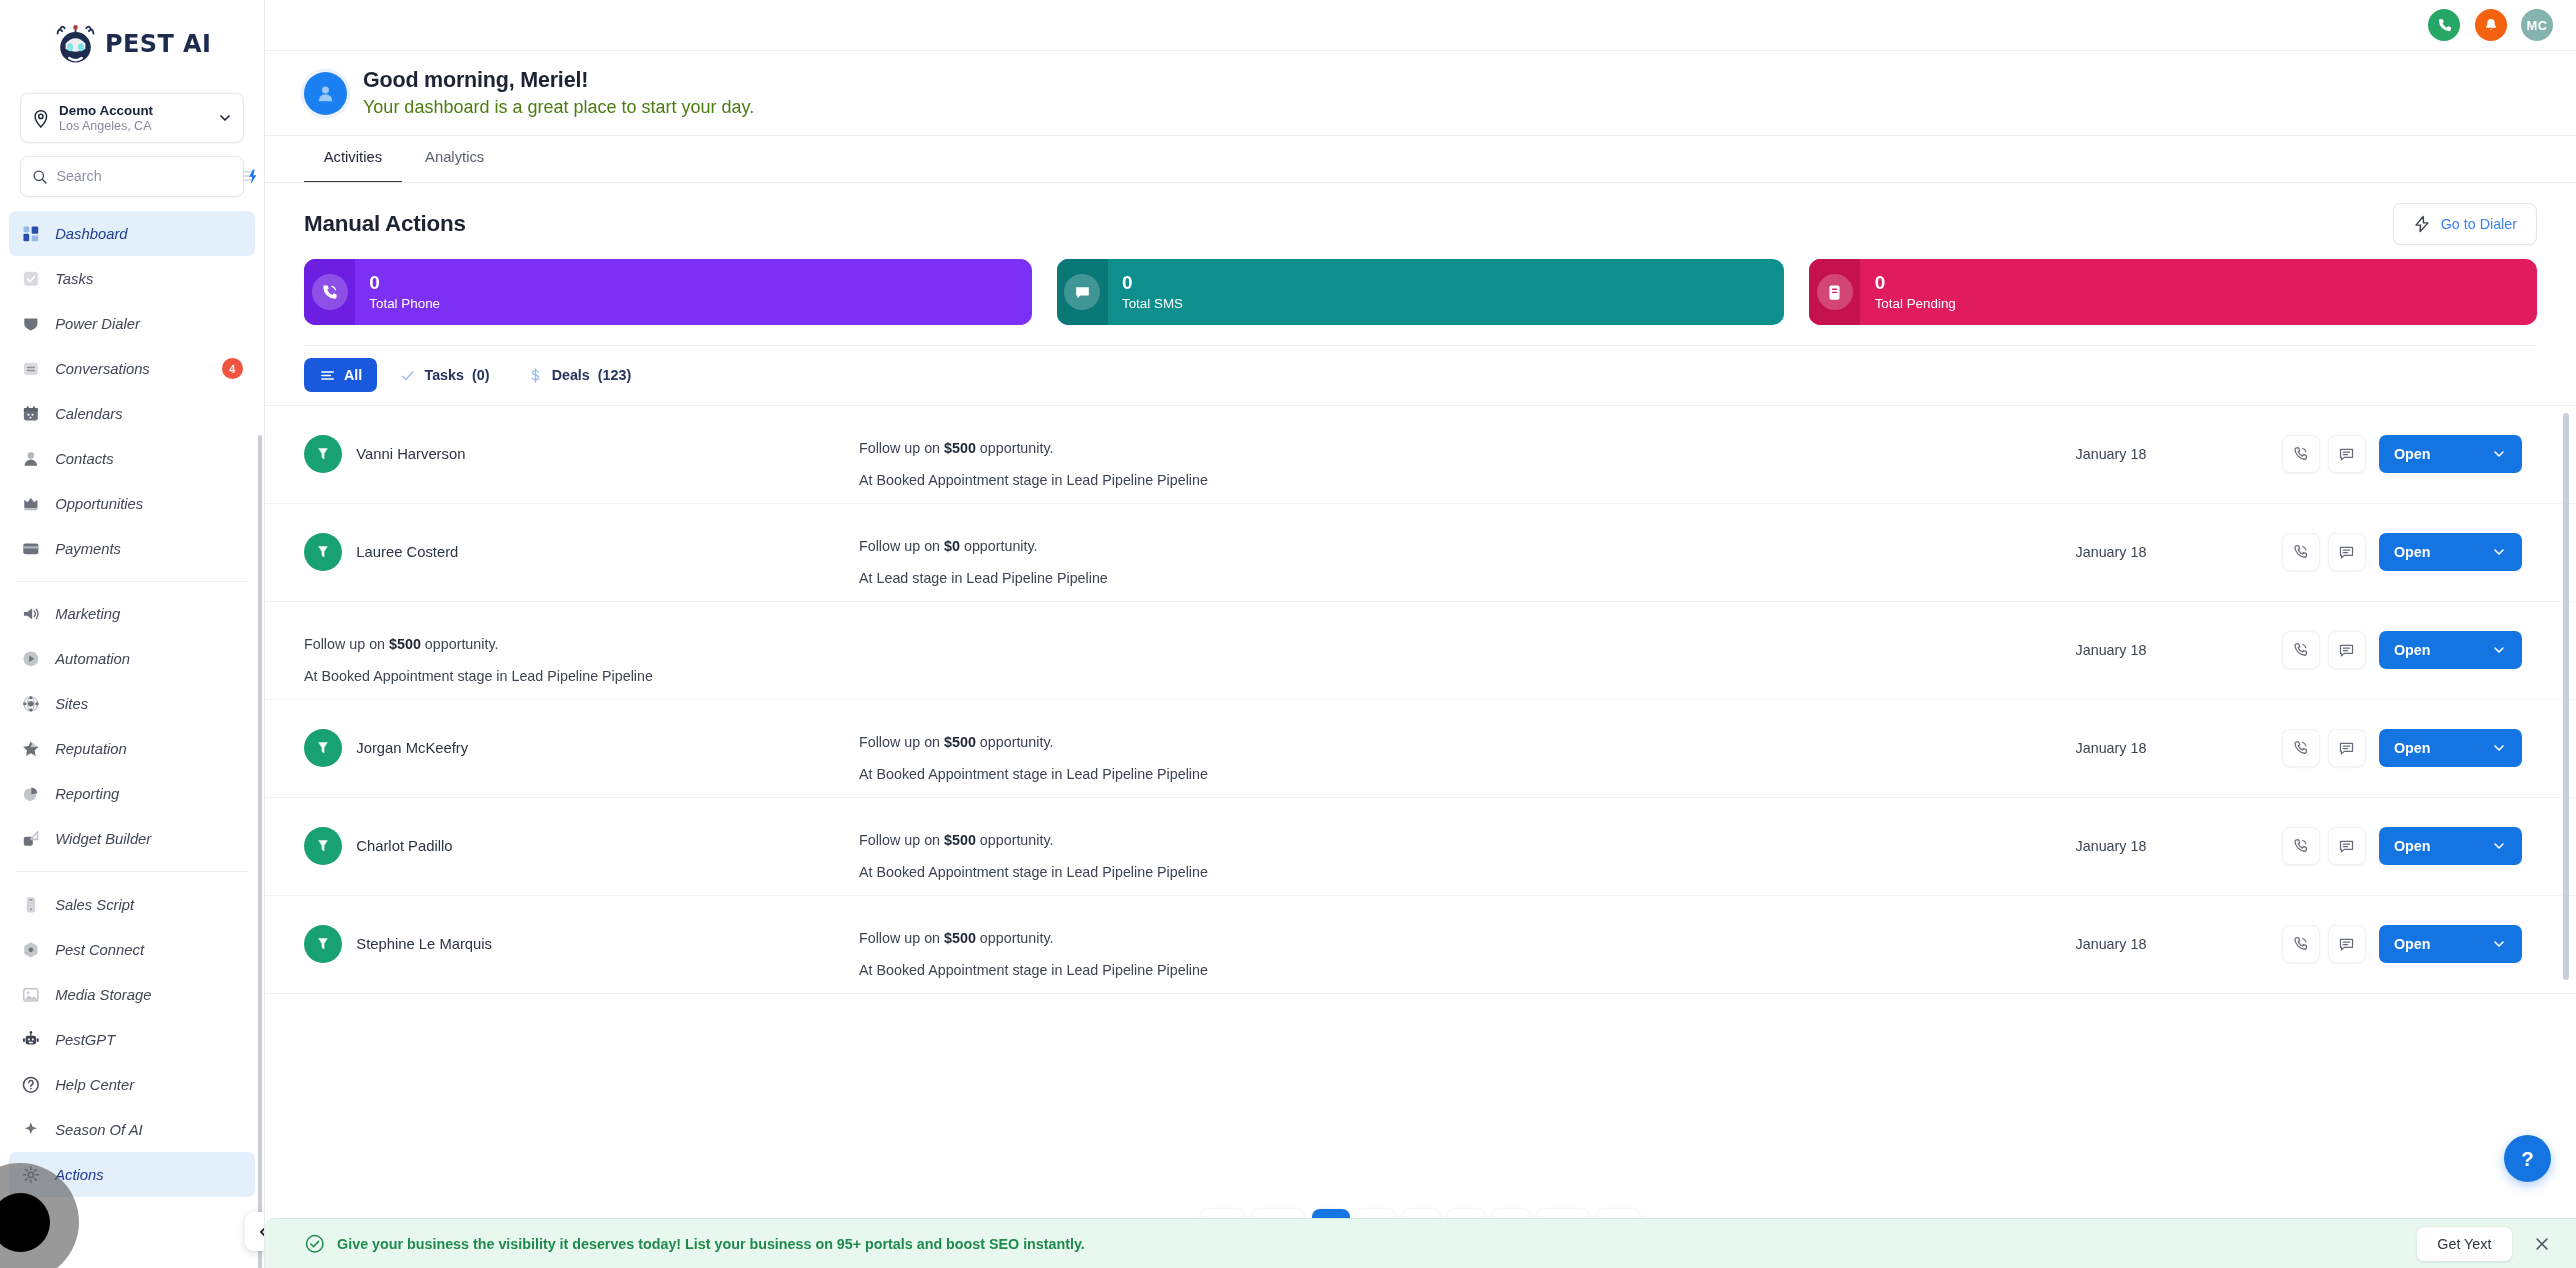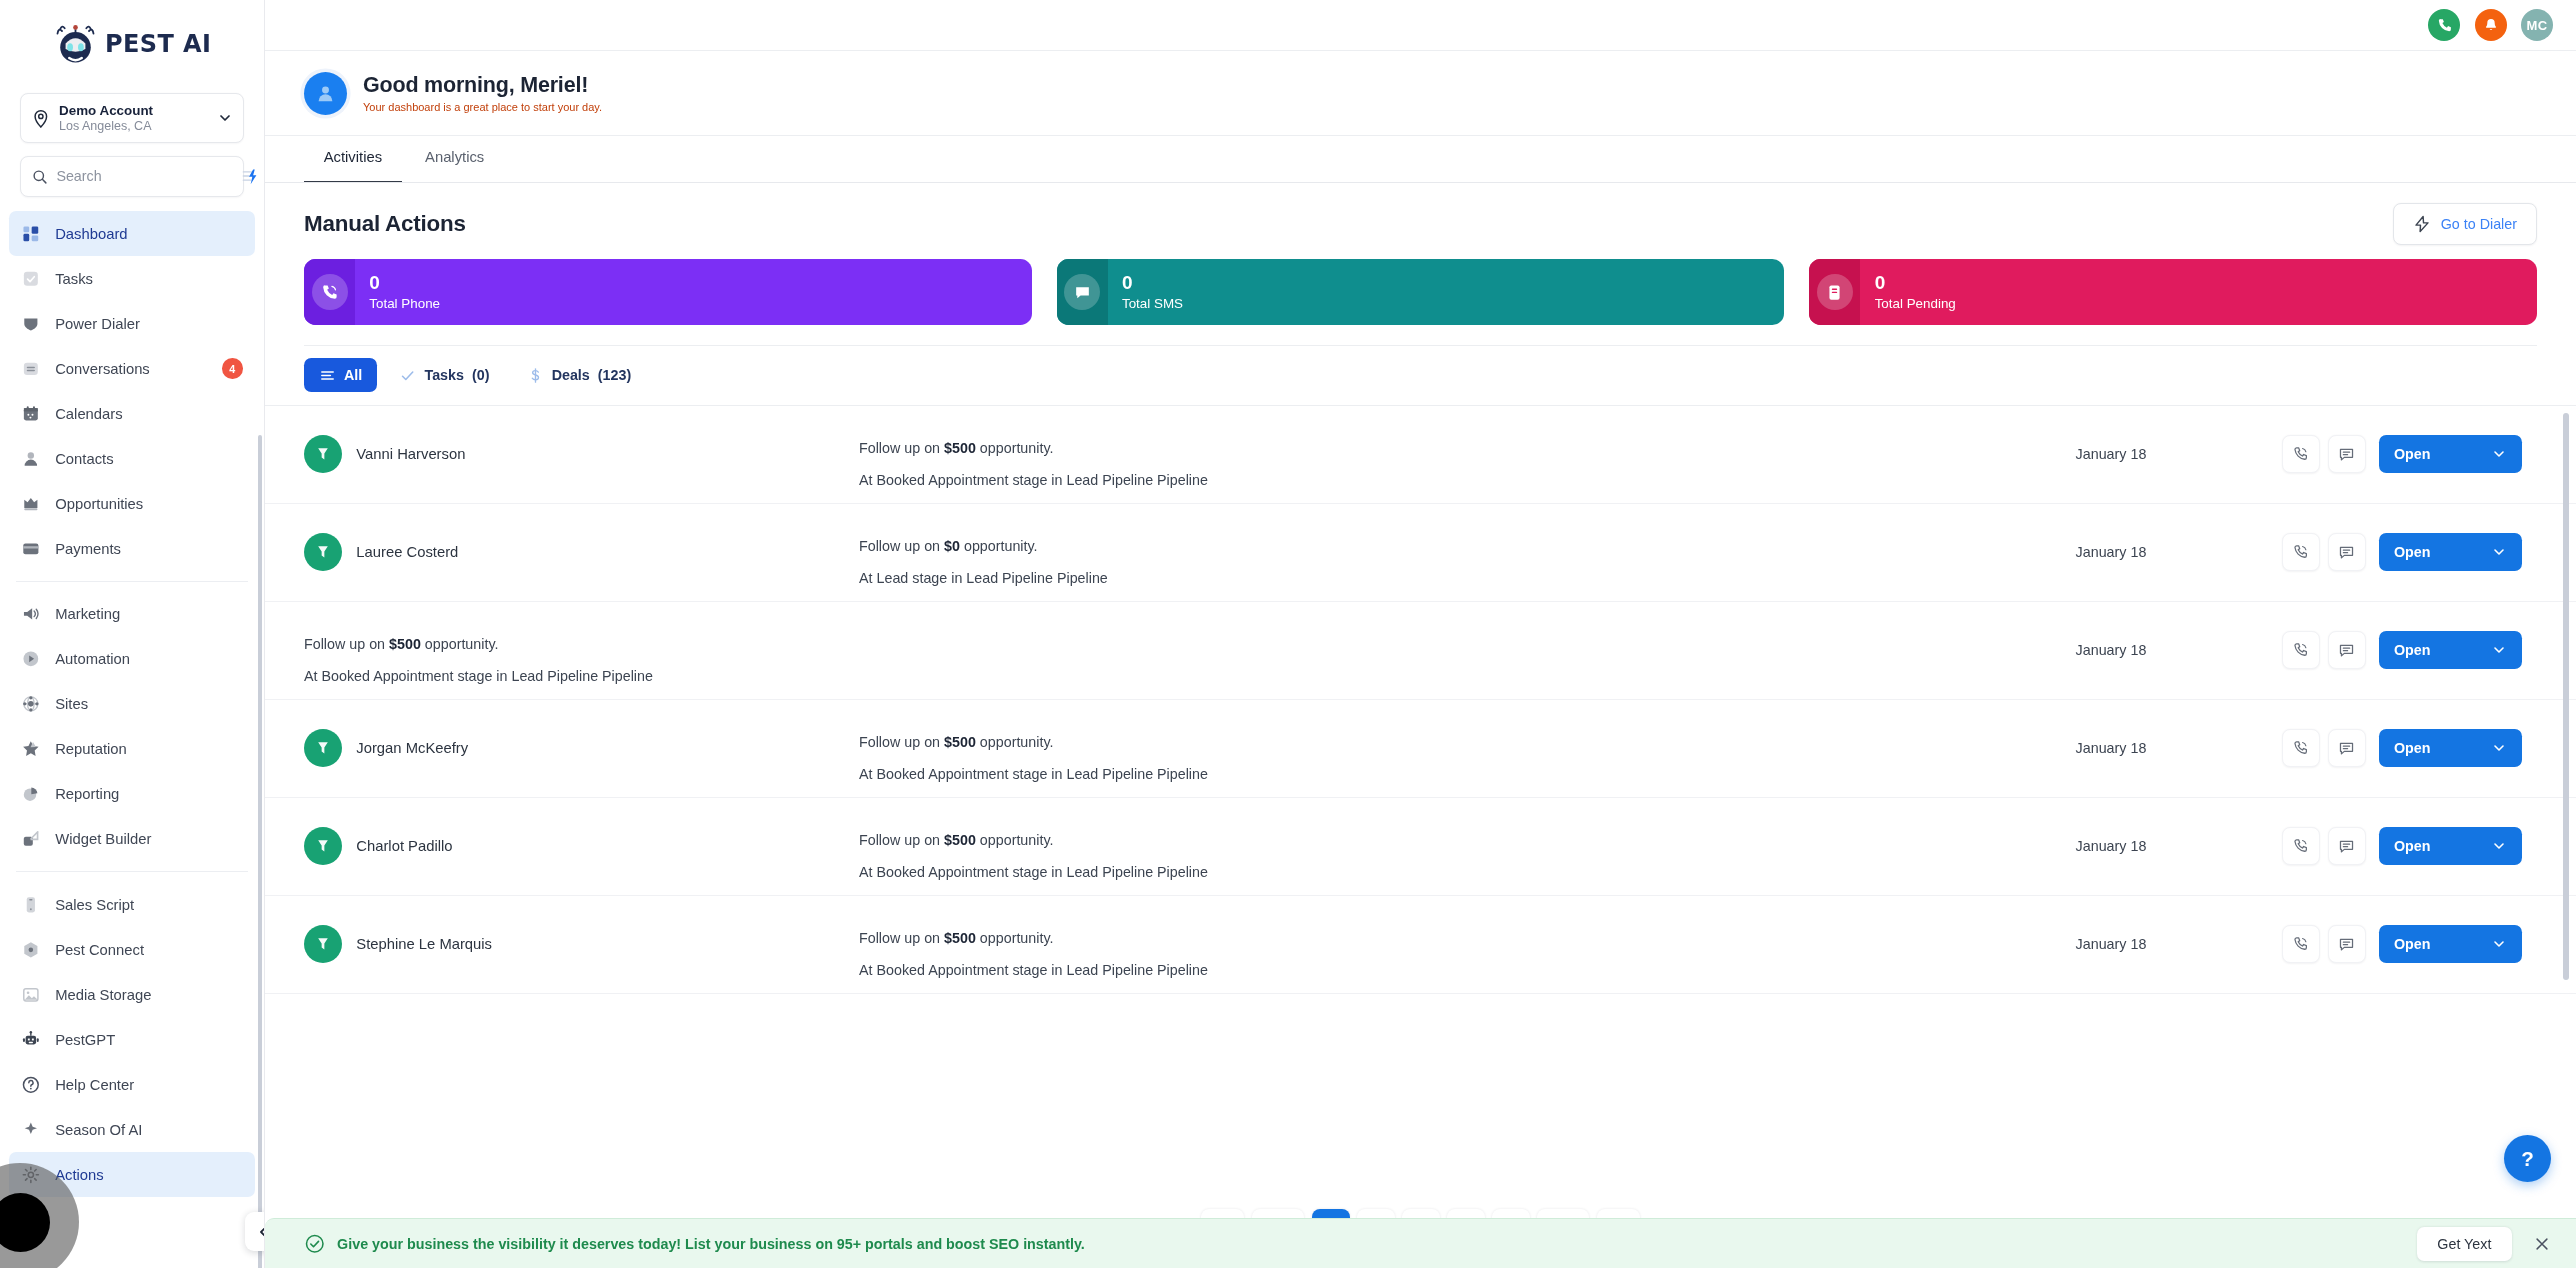--- a/index.html
+++ b/index.html
@@ -65,21 +65,21 @@
     padding-bottom: 9px;
   }
   .nav-item {
     height: 45px; display: flex; align-items: center;
     margin: 0 9px; padding: 0 10.7px; border-radius: 7.2px;
     cursor: pointer; position: relative;
   }
   .nav-item.active { background: #e4effc; }
   .nav-ic { width: 23px; height: 23px; flex: 0 0 23px; margin-right: 12.5px;
             display: flex; align-items: center; justify-content: center; }
-  .nav-lb { font-size: 14.8px; color: #3f4654; white-space: nowrap; }
+  .nav-lb { font-size: 14.8px; color: #3f4654; white-space: nowrap; font-style: italic; }
   .nav-item.active .nav-lb { color: #1f3a93; }
   .nav-badge {
     position: absolute; right: 12.5px; width: 20.6px; height: 20.6px;
     border-radius: 50%; background: #f05542; color: #fff;
     font-size: 10.7px; font-weight: bold;
     display: flex; align-items: center; justify-content: center;
   }
   .nav-sep { height: 0.9px; background: #eceef2; margin: 9.8px 16px; }
 
   .scroll-track {
@@ -129,21 +129,21 @@
     padding-left: 39px; border-top: 0.9px solid #eceef1;
     border-bottom: 0.9px solid #eceef1; background: #fff;
   }
   .g-avatar {
     width: 43px; height: 43px; border-radius: 50%;
     background: #1a7ff0; flex: 0 0 43px; margin-right: 16px;
     display: flex; align-items: center; justify-content: center;
     box-shadow: 0 0 0 3.6px #eef3fb;
   }
   .g-title { font-size: 21.5px; font-weight: bold; color: #1c2434; letter-spacing: -0.2px; }
-  .g-sub { font-size: 11px; color: #c2410c; margin-top: 3.6px; }
+  .g-sub { font-size: 18px; color: #4d7c0f; margin-top: 3.6px; }
 
   .tabs {
     height: 47px; flex: 0 0 47px; display: flex; align-items: flex-end;
     padding-left: 39px; gap: 3.6px; border-bottom: 0.9px solid #e7e9ed;
     background: #fff;
   }
   .tab { padding: 0 19.7px; height: 50px; display: flex; align-items: center;
          font-size: 14.8px; color: #5a616e; cursor: pointer; }
   .tab.active { color: #1c2434; border-bottom: 1.8px solid #333a47; }
 

